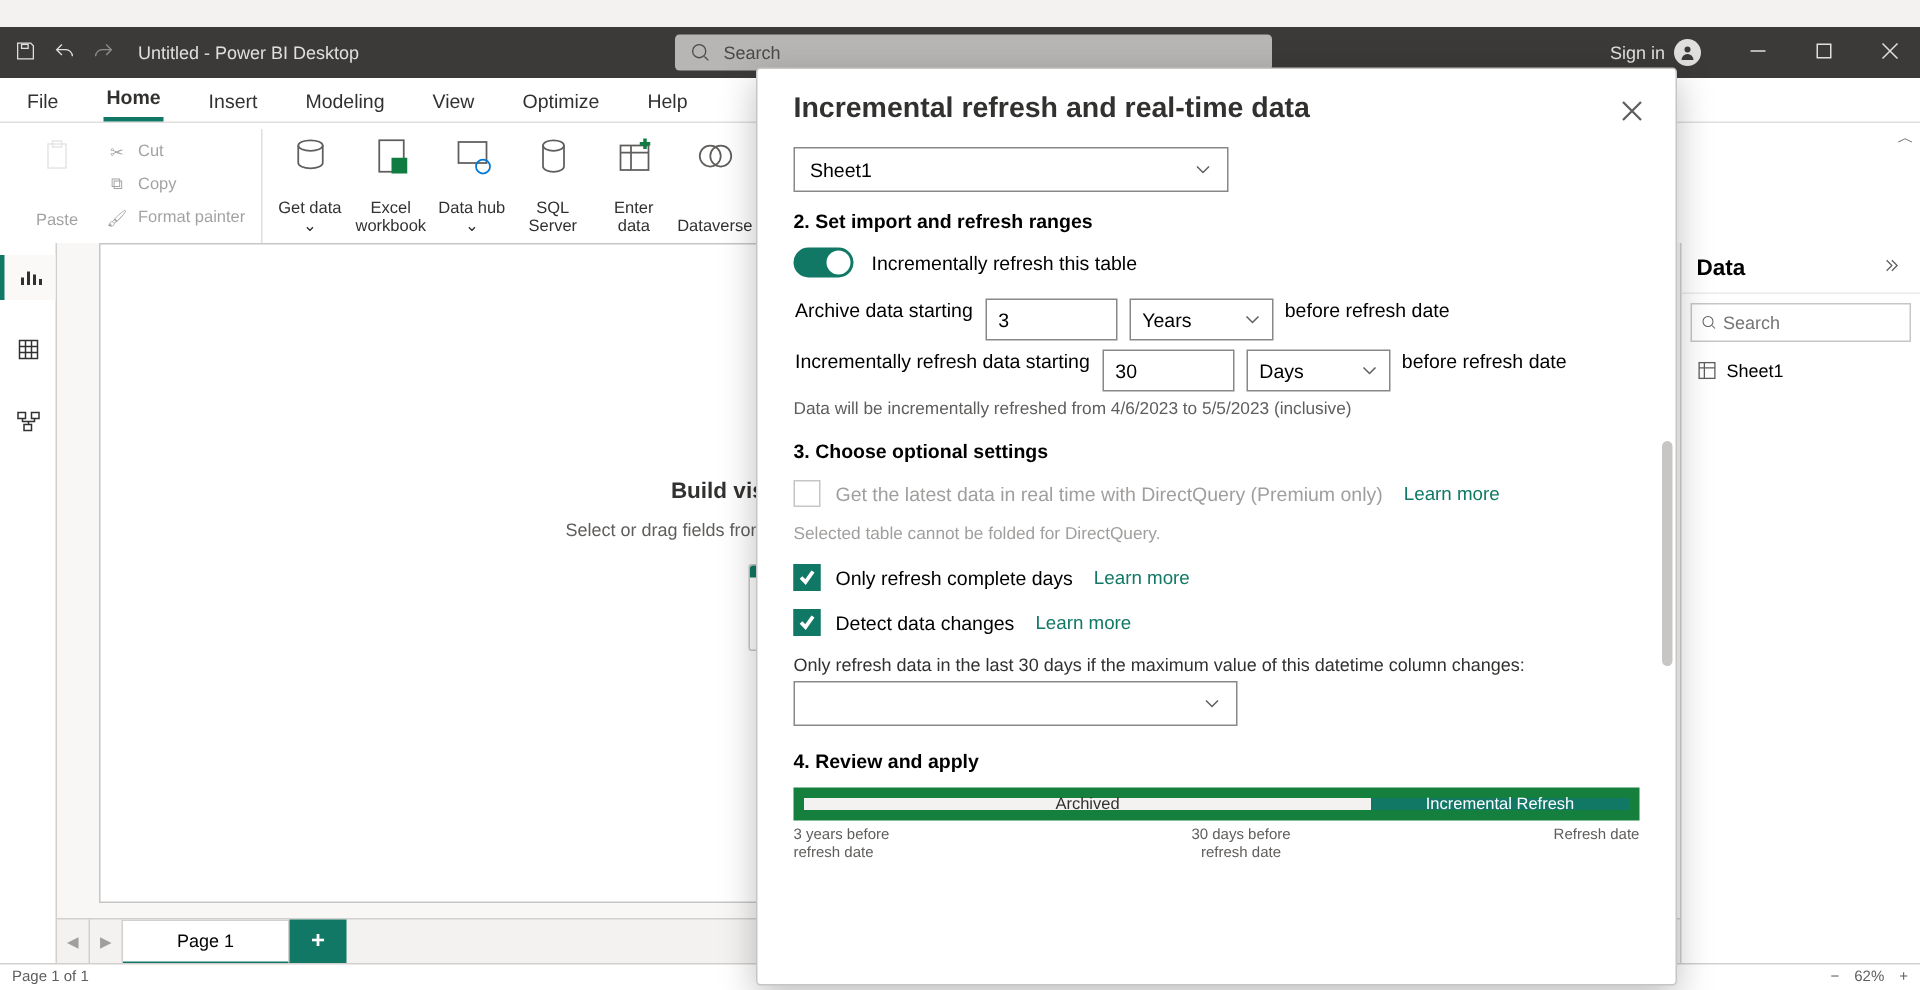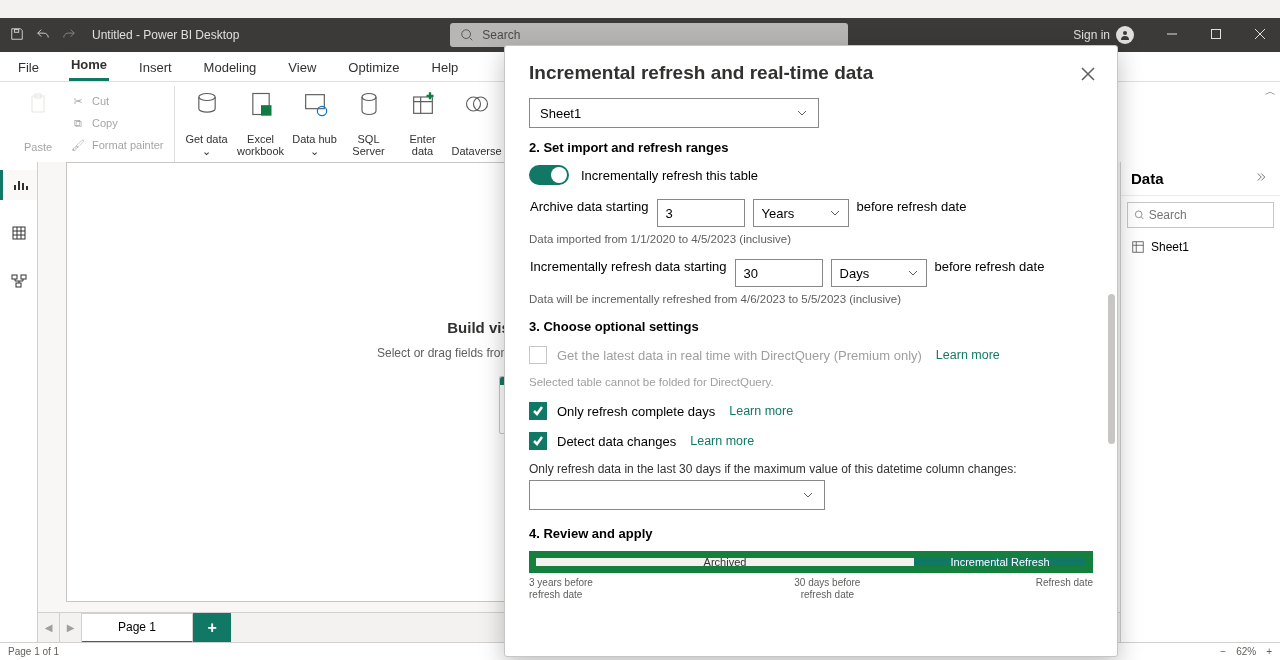--- a/index.html
+++ b/index.html
@@ -388,21 +388,20 @@
       <span>Archive data starting</span>
       <input class="num-input" value="3" style="">
       <div class="unit-select">
         <span>Years</span>
         <svg viewBox="0 0 10 10">
             <path d="M1 3l4 4 4-4"></path>
           </svg>
       </div>
       <span>before refresh date</span>
     </div>
-    <div class="hint-txt">Data imported from 1/1/2020 to 4/5/2023 (inclusive)</div>
 
     <div class="form-line">
       <span>Incrementally refresh data starting</span>
       <input class="num-input" value="30" style="">
       <div class="unit-select">
         <span>Days</span>
         <svg viewBox="0 0 10 10">
             <path d="M1 3l4 4 4-4"></path>
           </svg>
       </div>

